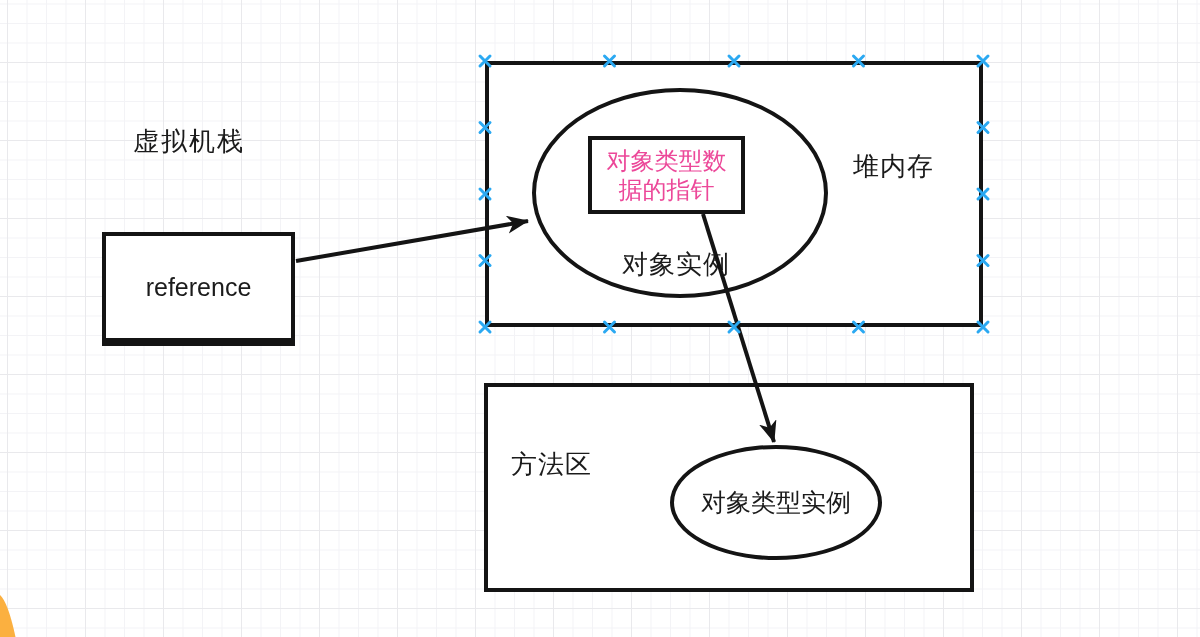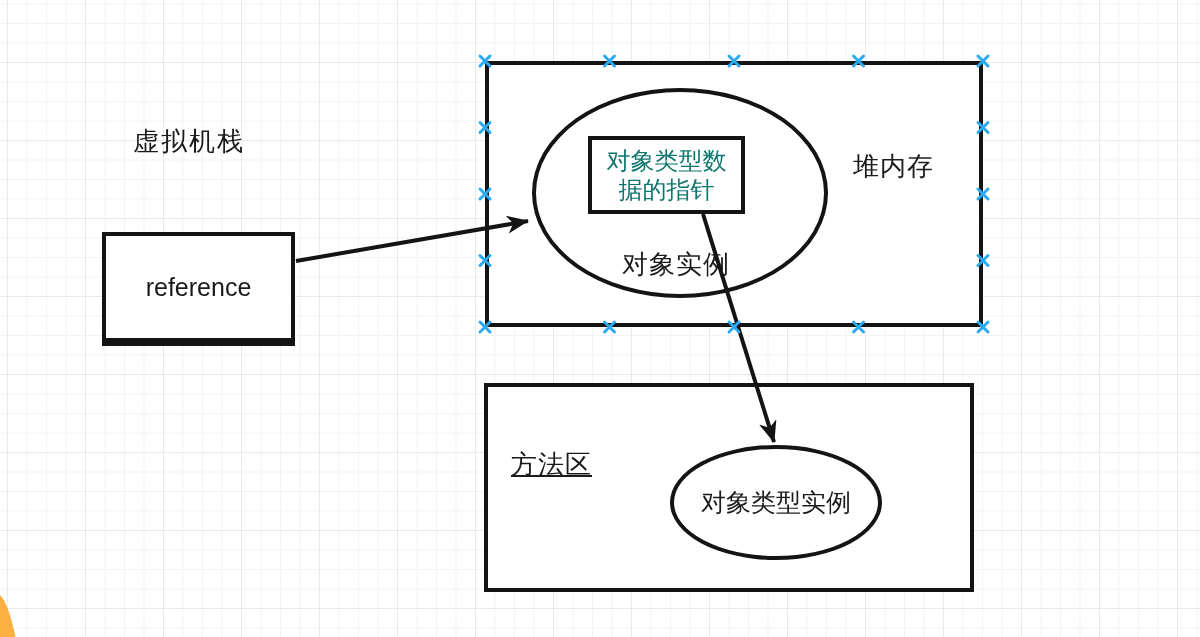--- a/index.html
+++ b/index.html
@@ -25,25 +25,25 @@
   .vm-stack-label   { left: 133px; top: 124px; font-size: 26px; letter-spacing: 2px; }
   .stack-box        { left: 102px; top: 232px; width: 193px; height: 114px; display: flex; flex-direction: column; }
   .stack-row        { flex: 1; display: flex; align-items: center; justify-content: center; font-size: 25px; color: #1b1b1b; text-align: center; }
   .stack-row.first  { border-bottom: 4px solid #141414; }
 
   .heap-rect        { left: 485px; top: 61px; width: 498px; height: 266px; }
   .heap-label       { left: 853px; top: 149px; font-size: 26px; letter-spacing: 1px; }
 
   .obj-ellipse      { left: 532px; top: 88px; width: 296px; height: 210px; border-radius: 50%; }
   .pointer-box      { left: 588px; top: 136px; width: 157px; height: 78px; display: flex; align-items: center; justify-content: center;
-                      font-size: 24px; line-height: 29px; text-align: center; white-space: pre-line; color: #0f766e; }
+                      font-size: 24px; line-height: 29px; text-align: center; white-space: pre-line; color: #ec4899; }
   .obj-label        { left: 570px; top: 247px; width: 212px; text-align: center; font-size: 26px; letter-spacing: 1px; }
 
   .method-rect      { left: 484px; top: 383px; width: 490px; height: 209px; }
-  .method-label     { left: 511px; top: 447px; font-size: 26px; letter-spacing: 1px; text-decoration: underline; }
+  .method-label     { left: 511px; top: 447px; font-size: 26px; letter-spacing: 1px; }
   .type-ellipse     { left: 670px; top: 445px; width: 212px; height: 115px; border-radius: 50%;
                       display: flex; align-items: center; justify-content: center; font-size: 25px; color: #1b1b1b; }
 
   .overlay { left: 0; top: 0; width: 1200px; height: 637px; pointer-events: none; }
 </style>
 </head>
 <body>
 
 <div class="canvas">
 

